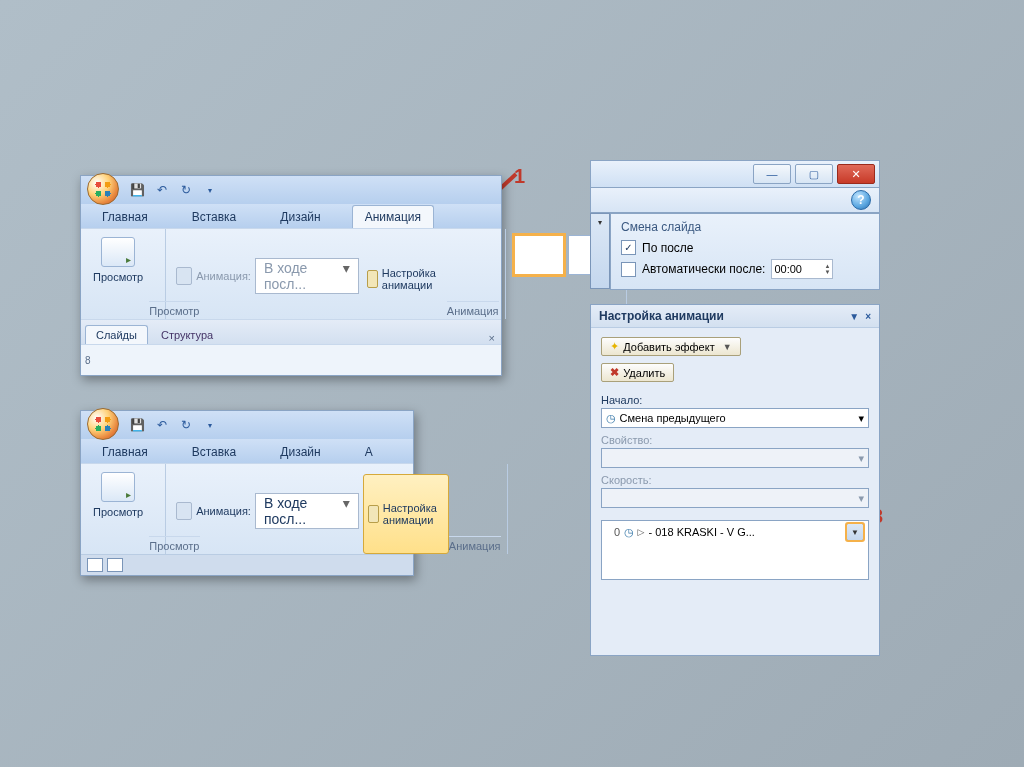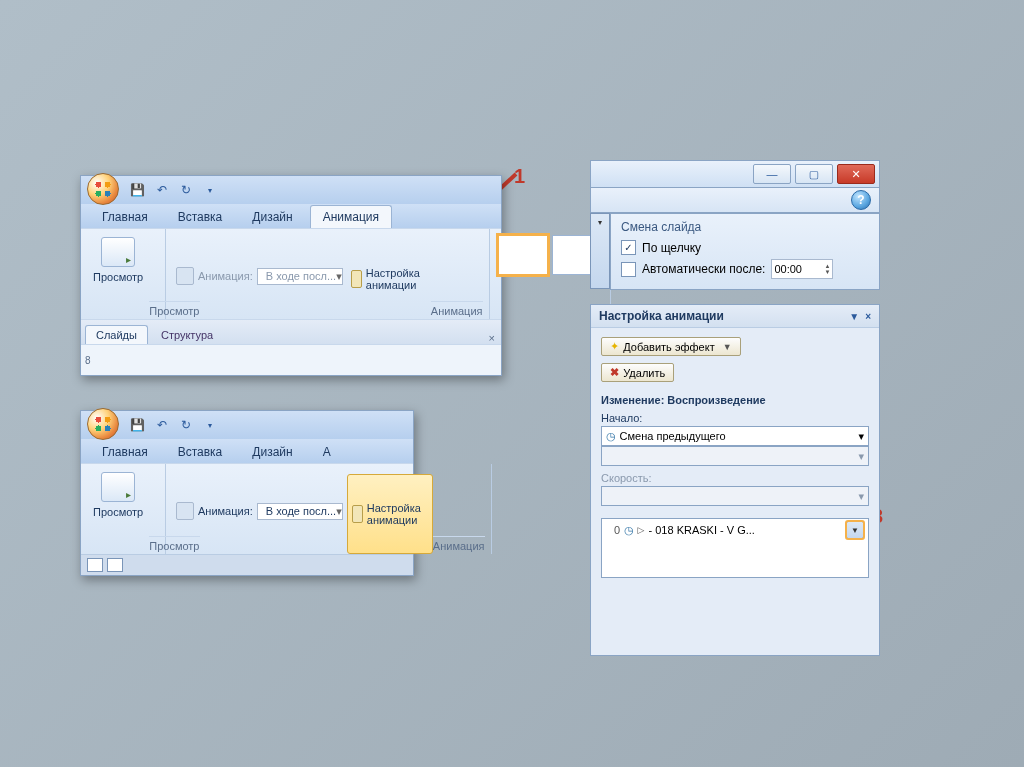--- a/index.html
+++ b/index.html
@@ -74,21 +74,21 @@
     border-radius: 2px;
   }
 
   
   .tabs {
     display: flex;
     background: linear-gradient(#cfe0f6, #b6cfee);
     height: 24px;
     align-items: flex-end;
     padding-left: 8px;
-    gap: 4px;
+    gap: 18px;
   }
   .tab {
     padding: 4px 12px;
     font-size: 12px;
     color: #1f3a60;
     border: 1px solid transparent;
     border-bottom: none;
     border-radius: 3px 3px 0 0;
   }
   .tab.active {
@@ -147,23 +147,23 @@
     border-radius: 2px;
     position: relative;
   }
   .small-row.highlighted {
     background: linear-gradient(#fff0c1,#ffe08a);
     border: 1px solid #d6a93a;
   }
   .disabled { color: #8a99ad; }
   .combo {
     background: #fff; border: 1px solid #a9b9cf;
-    padding: 1px 0; min-width: 84px;
-    display: inline-flex; justify-content: flex-end;
-    font-size: 11px;
+    padding: 1px 8px; min-width: 84px;
+    display: inline-flex; justify-content: center;
+    font-size: 14px;
   }
   .combo .dd { color: #666; }
 
   
   .thumb {
     width: 48px; height: 38px;
     background: #fff; border: 1px solid #9bb4d4;
     margin: 2px;
   }
   .thumb.sel { outline: 3px solid #f5b14a; outline-offset: -1px; }
@@ -453,21 +453,21 @@
   <div style="background:linear-gradient(#e9f1fb,#d7e5f5);border:1px solid #8aa4c4;border-top:none;height:24px;display:flex;align-items:center;justify-content:flex-end;padding:0 8px;">
     <span class="help-q">?</span>
   </div>
 
   <div style="display:flex;">
     <div class="nav-dd">▾</div>
     <div class="section-box" style="flex:1;">
       <div class="section-title">Смена слайда</div>
       <div class="chk">
         <span class="chkbox">✓</span>
-        <span>По щелчку</span>
+        <span>По после</span>
       </div>
       <div class="chk">
         <span class="chkbox"></span>
         <span>Автоматически после:</span>
         <span class="spin">
           <span>00:00</span>
           <span class="updn">
               <span>▲</span>
               <span>▼</span>
             </span>
@@ -491,31 +491,31 @@
         <span class="star">✦</span>
         <span>Добавить эффект</span>
         <span class="dd">▼</span>
       </div>
       <br>
       <div class="tp-btn">
         <span style="color:#c0392b;font-weight:bold;">✖</span>
         <span>Удалить</span>
       </div>
 
-      <div class="tp-label">Изменение: Воспроизведение</div>
 
       <div class="tp-sublabel">Начало:</div>
       <div class="tp-select">
         <span style="display:flex;align-items:center;gap:4px;">
           <span style="color:#3a7aaa;">◷</span>
           <span>Смена предыдущего</span>
         </span>
         <span>▾</span>
       </div>
 
+      <div class="tp-sublabel dis">Свойство:</div>
       <div class="tp-select dis">
           <span></span>
           <span>▾</span>
         </div>
 
       <div class="tp-sublabel dis">Скорость:</div>
       <div class="tp-select dis">
           <span></span>
           <span>▾</span>
         </div>

